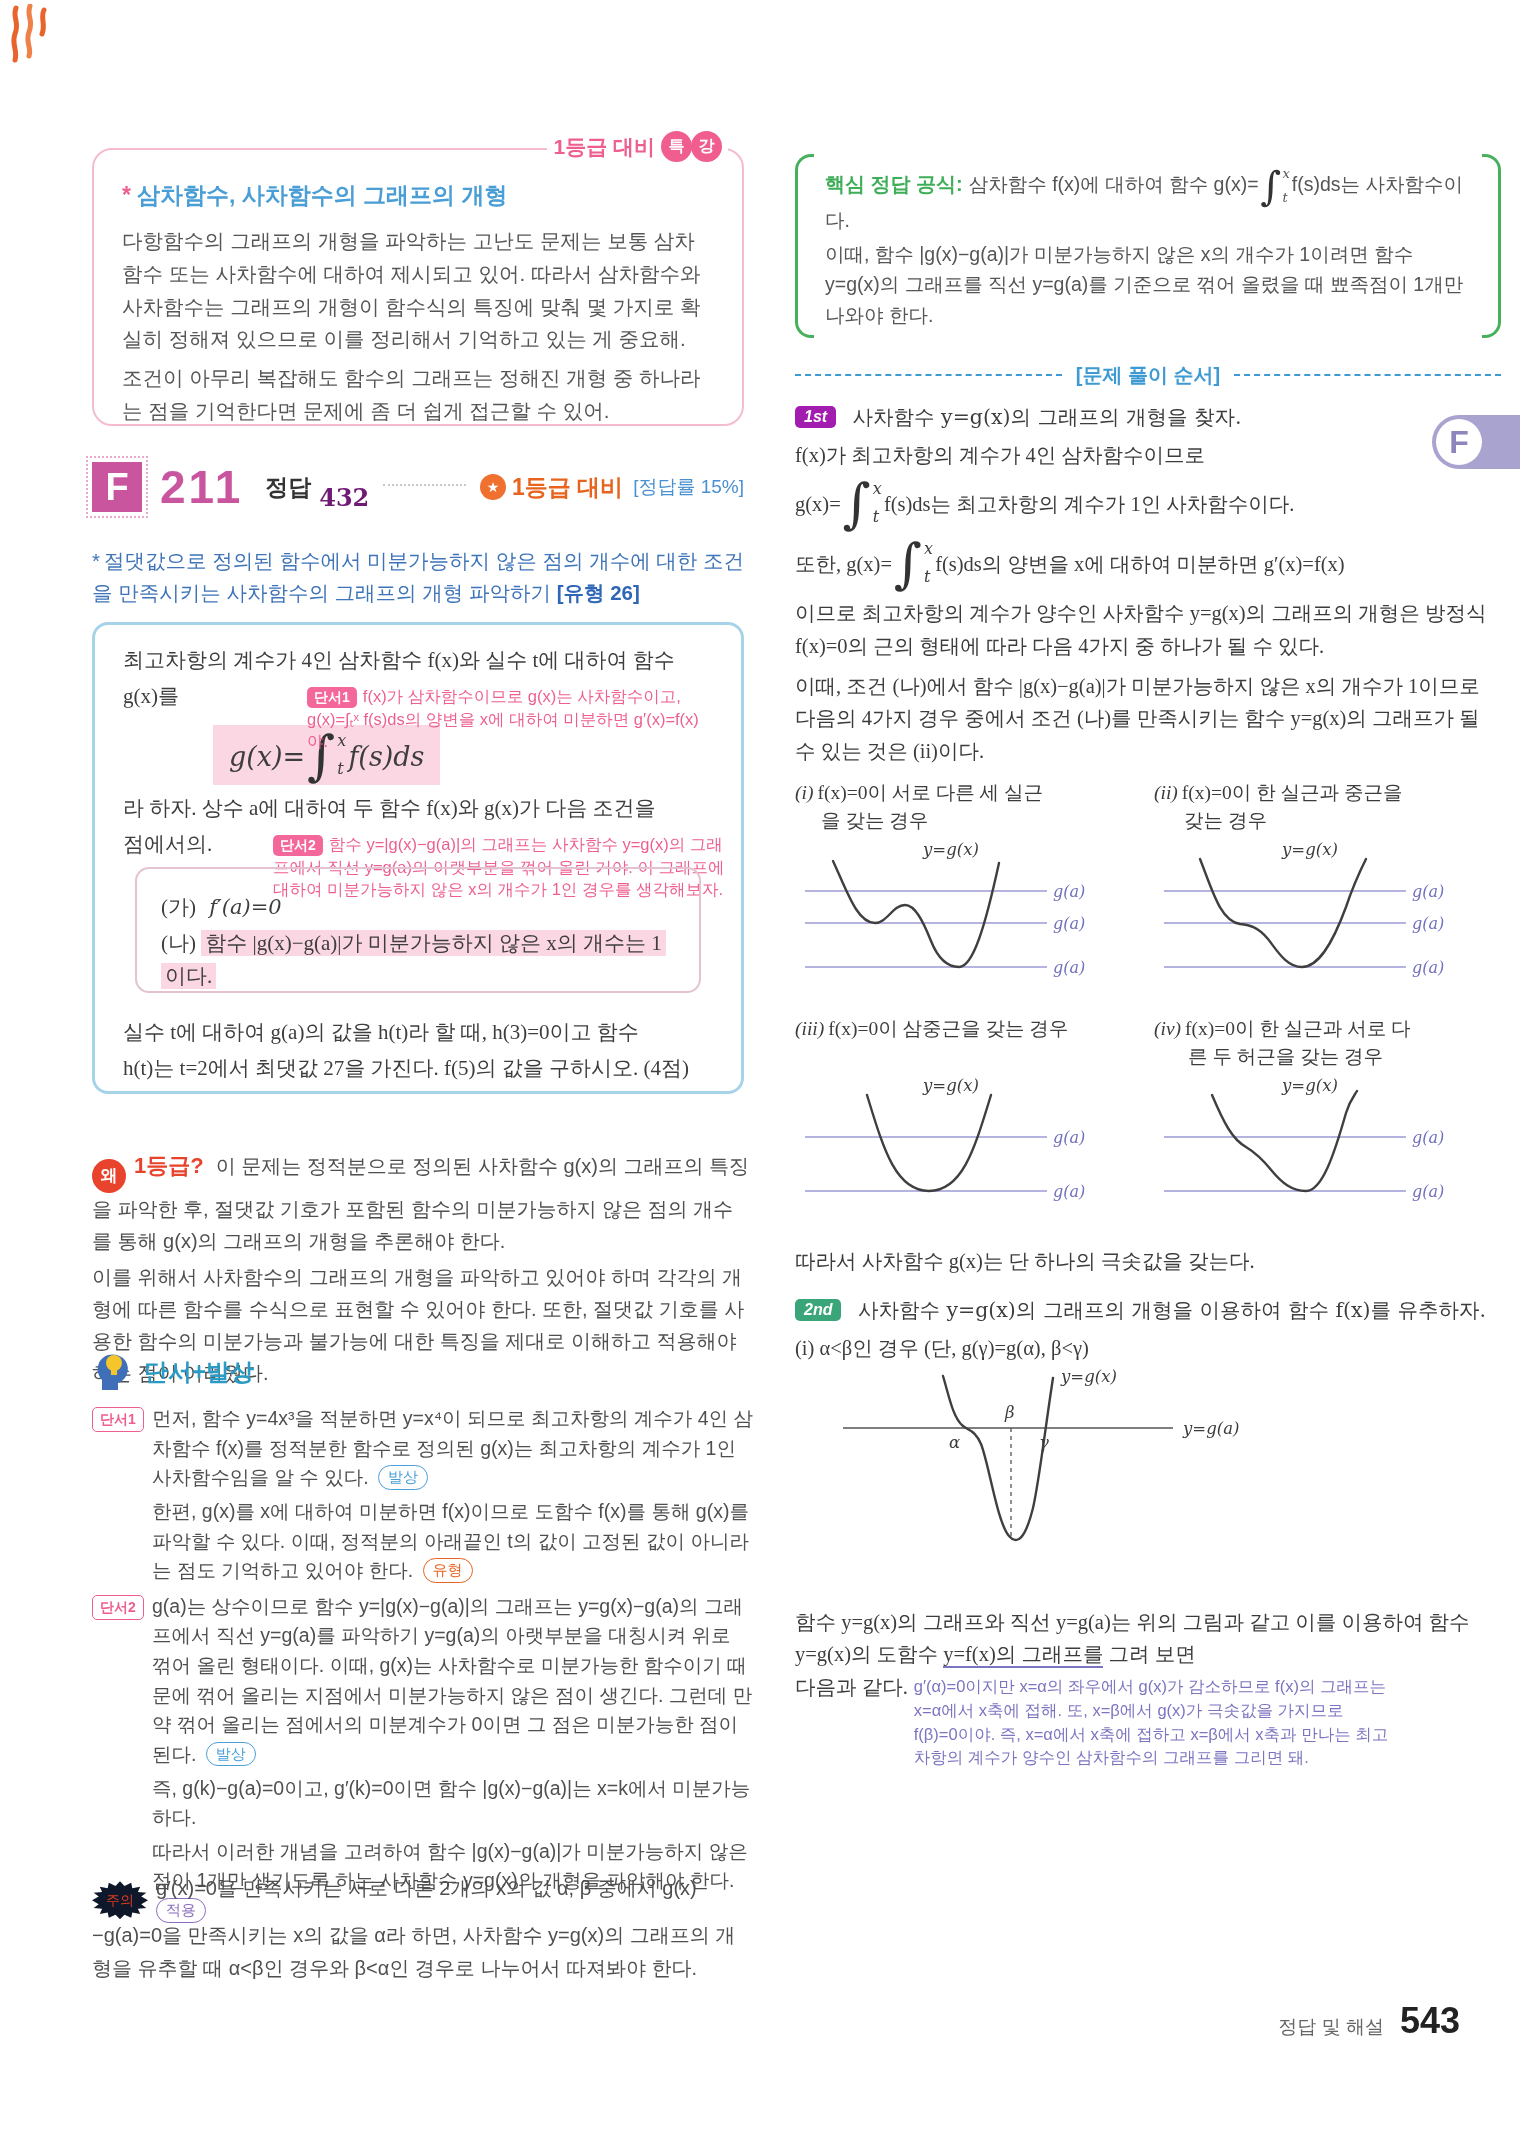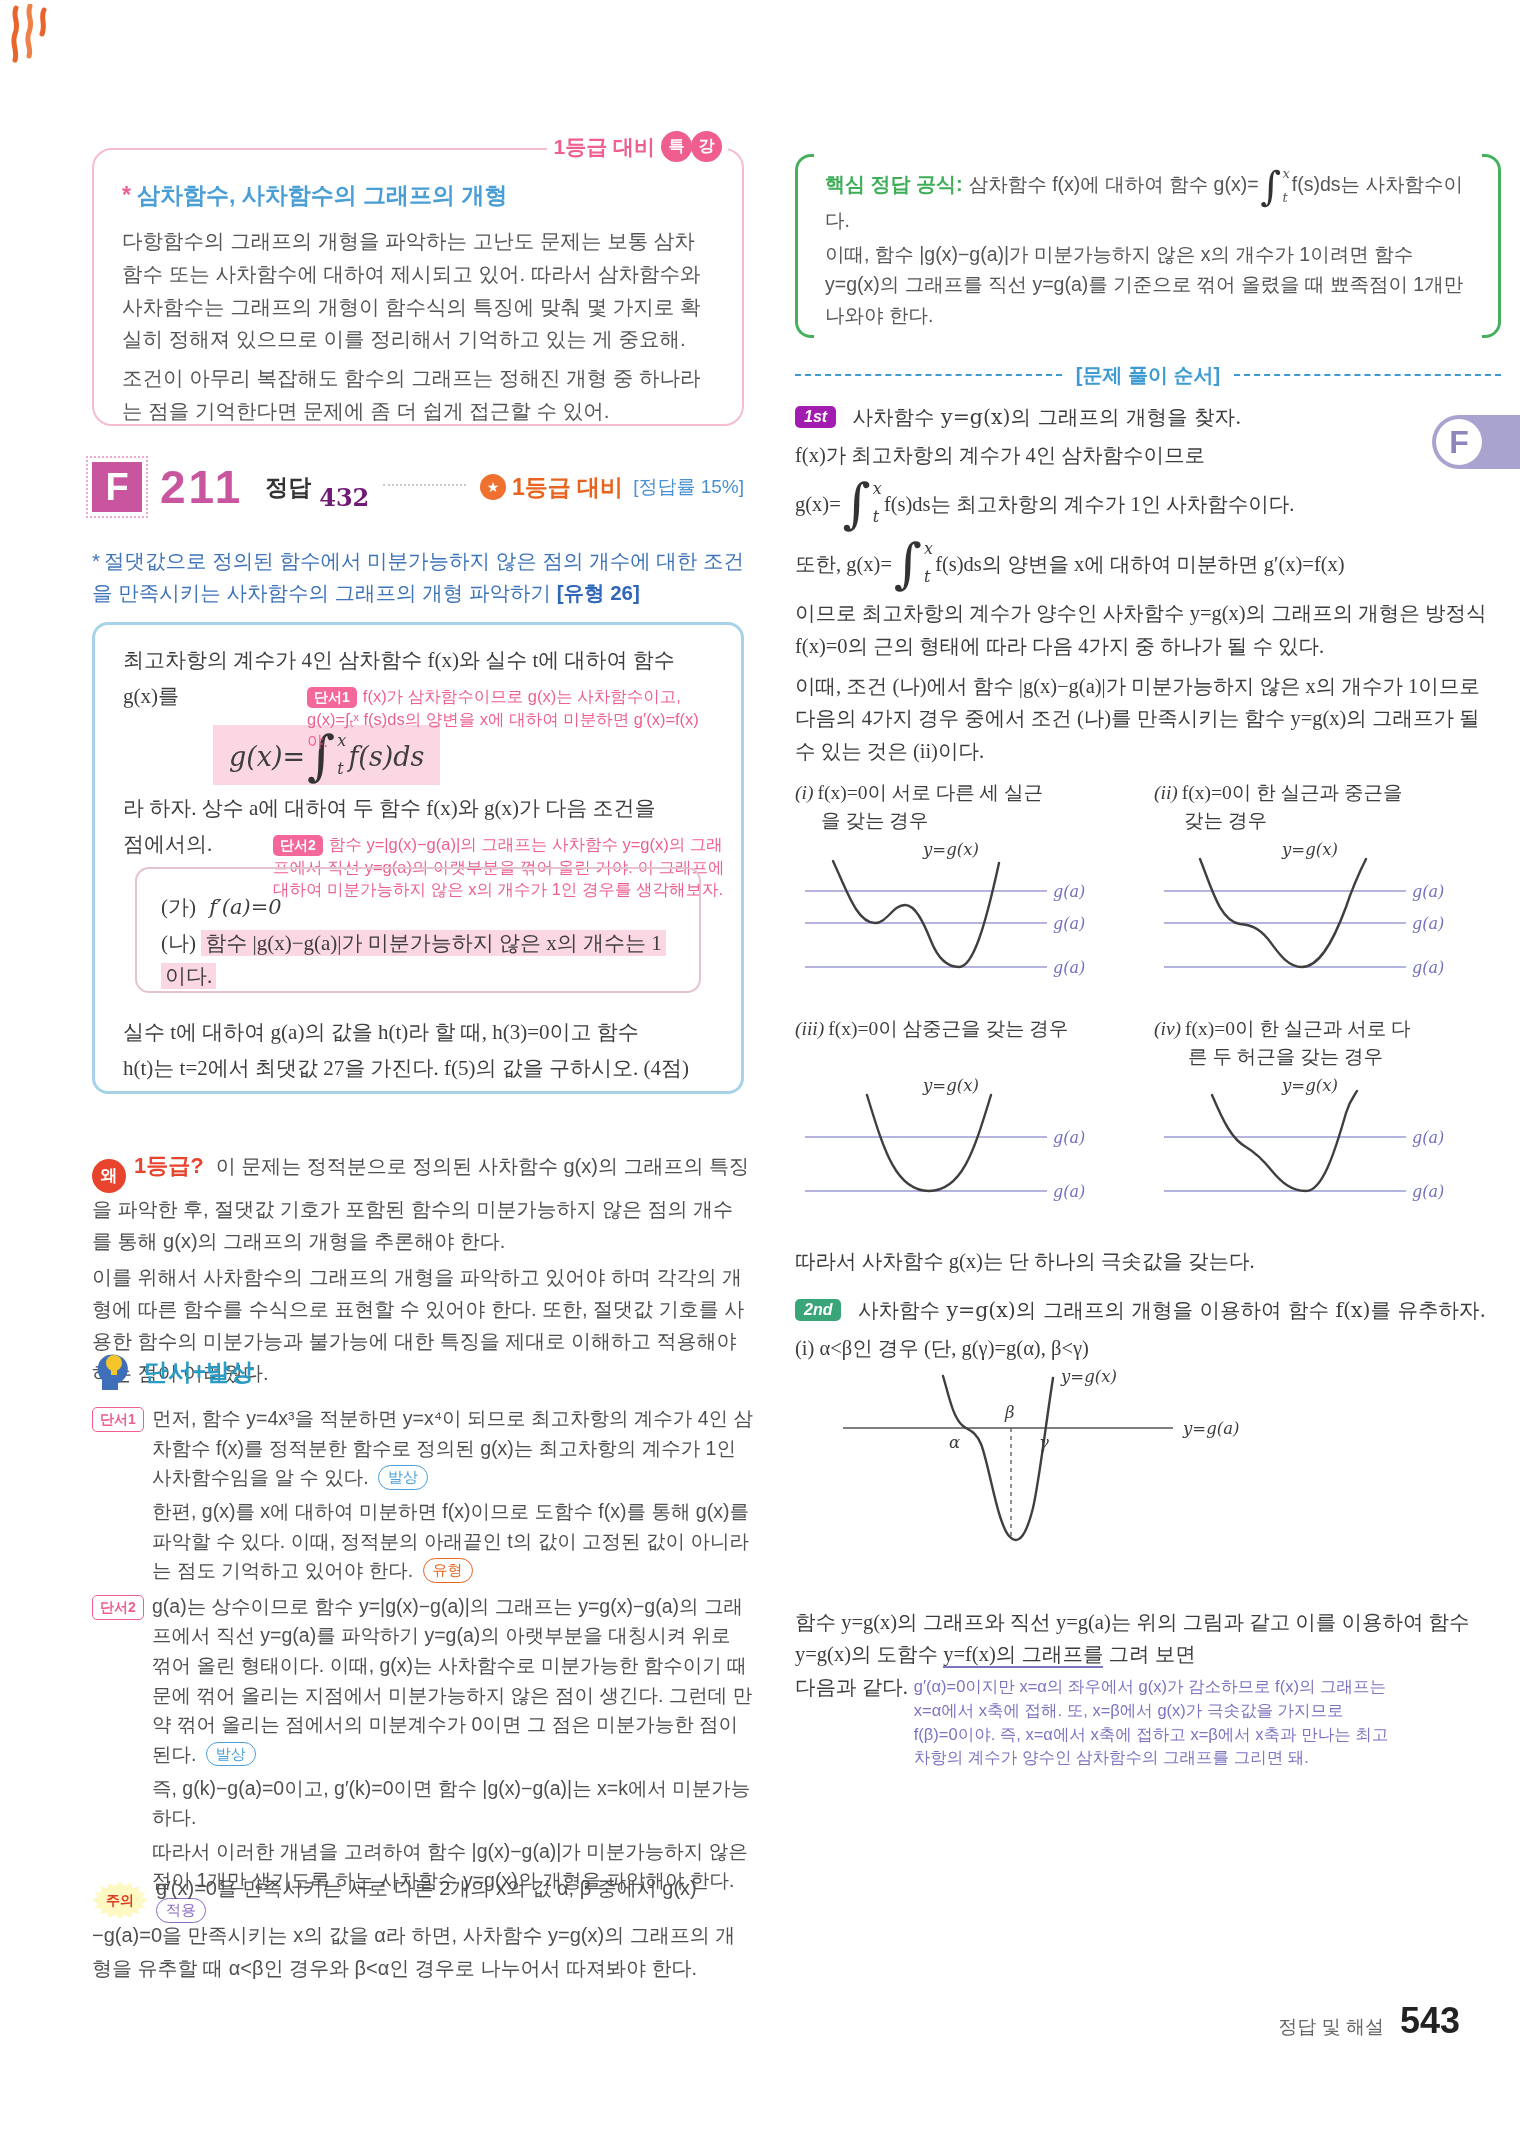--- a/index.html
+++ b/index.html
@@ -82,22 +82,22 @@
                          border:1.5px solid #ee5f90;}
   .pill{display:inline-block;border-radius:999px;font-size:15px;padding:0 9px;line-height:1.5;
         vertical-align:2px;margin-left:4px;}
   .pill.idea{border:1.5px solid #4a9fd8;color:#4a9fd8;}
   .pill.type{border:1.5px solid #e8641e;color:#e8641e;}
   .pill.apply{border:1.5px solid #8b6cc0;color:#8b6cc0;}
   .clue-item p{margin:0 0 4px;}
 
   
   .caution{left:92px;top:1872px;width:662px;font-size:20px;line-height:1.62;color:#4f4f4f;}
-  .warn-badge{display:inline-flex;width:56px;height:38px;background:#fef9c3;color:#e03c20;
-              font-weight:bold;font-size:14px;align-items:center;justify-content:center;
+  .warn-badge{display:inline-flex;width:56px;height:38px;background:#0f172a;color:#e03c20;
+              font-weight:normal;font-size:14px;align-items:center;justify-content:center;
               margin-right:8px;vertical-align:-10px;
               clip-path:polygon(50% 0,58% 12%,70% 4%,72% 18%,86% 14%,82% 28%,97% 30%,88% 40%,100% 50%,88% 60%,97% 70%,82% 72%,86% 86%,72% 82%,70% 96%,58% 88%,50% 100%,42% 88%,30% 96%,28% 82%,14% 86%,18% 72%,3% 70%,12% 60%,0 50%,12% 40%,3% 30%,18% 28%,14% 14%,28% 18%,30% 4%,42% 12%);}
 
   
   .rightcol{left:795px;top:150px;width:706px;}
   .keybox{position:relative;padding:16px 30px 12px;box-sizing:border-box;min-height:168px;}
   .brk{position:absolute;top:4px;bottom:4px;width:16px;border:3px solid #47b05c;}
   .brk.l{left:0;border-right:none;border-radius:16px 0 0 16px;}
   .brk.r{right:0;border-left:none;border-radius:0 16px 16px 0;}
   .keybox .klabel{color:#3fae58;font-weight:bold;font-size:20px;margin-right:6px;}

